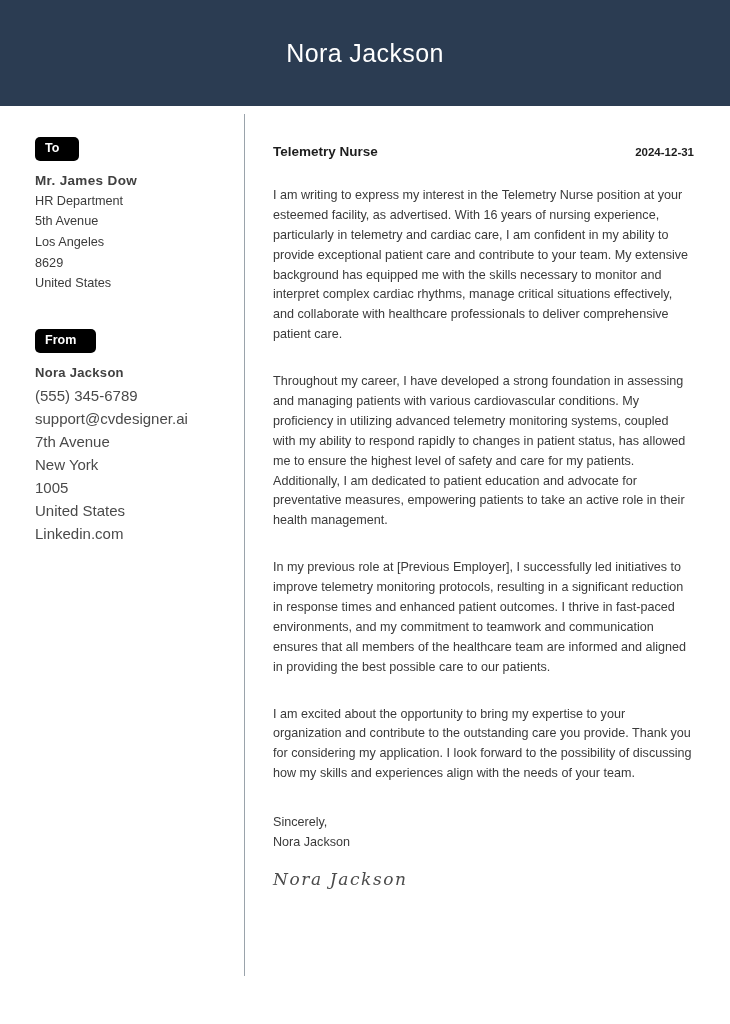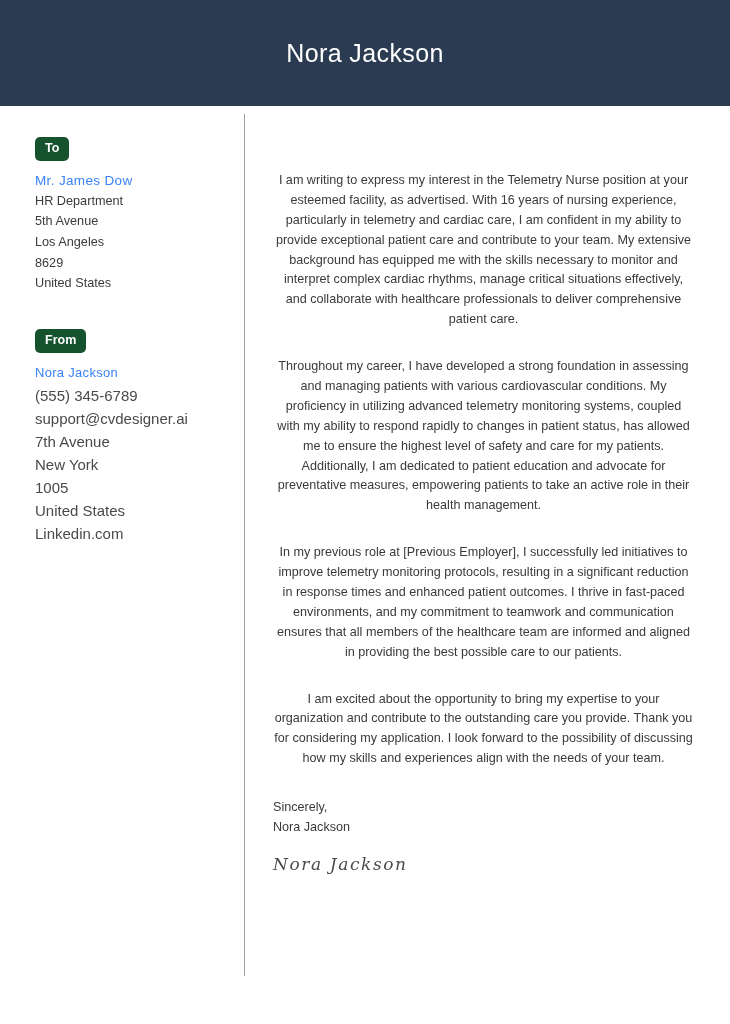--- a/index.html
+++ b/index.html
@@ -61,35 +61,35 @@
   }
   .main {
     flex: 1 1 auto;
     box-sizing: border-box;
     padding: 38px 36px 0 28px;
   }
 
   
   .badge {
     display: inline-block;
-    background: #14532d;
+    background: #000000;
     color: #ffffff;
     font-size: 12.5px;
     font-weight: 700;
     border-radius: 5px;
-    padding: 5px 10px 6px 10px;
+    padding: 5px 20px 6px 10px;
     line-height: 1;
   }
   .addr-block {
     margin-top: 12px;
   }
   .addr-name {
     font-size: 13.5px;
-    font-weight: 400;
-    color: #3b82f6;
+    font-weight: 700;
+    color: #404040;
     letter-spacing: 0.35px;
     margin-bottom: 7px;
   }
   .addr-line {
     font-size: 12.7px;
     color: #3b3b3b;
     line-height: 1;
     margin-bottom: 8px;
   }
 
@@ -127,21 +127,21 @@
     margin-top: 33px;
     font-size: 12.6px;
     color: #3a3a3a;
     line-height: 1;
   }
   .para {
     margin-top: 27px;
     font-size: 12.6px;
     color: #3a3a3a;
     line-height: 1.58;
-    text-align: center;
+    text-align: left;
   }
   .closing {
     margin-top: 29px;
     font-size: 12.6px;
     color: #3a3a3a;
     line-height: 1.58;
   }
   .closing div { line-height: 1.58; }
   .signature {
     margin-top: 16px;
@@ -192,20 +192,24 @@
       </div>
 
     </div>
 
     <div class="divider-col">
       <div class="divider-line"></div>
     </div>
 
     <div class="main">
 
+      <div class="letter-head">
+        <div class="job-title">Telemetry Nurse</div>
+        <div class="letter-date">2024-12-31</div>
+      </div>
 
 
       <div class="para">I am writing to express my interest in the Telemetry Nurse position at your esteemed facility, as advertised. With 16 years of nursing experience, particularly in telemetry and cardiac care, I am confident in my ability to provide exceptional patient care and contribute to your team. My extensive background has equipped me with the skills necessary to monitor and interpret complex cardiac rhythms, manage critical situations effectively, and collaborate with healthcare professionals to deliver comprehensive patient care.</div>
       <div class="para">Throughout my career, I have developed a strong foundation in assessing and managing patients with various cardiovascular conditions. My proficiency in utilizing advanced telemetry monitoring systems, coupled with my ability to respond rapidly to changes in patient status, has allowed me to ensure the highest level of safety and care for my patients. Additionally, I am dedicated to patient education and advocate for preventative measures, empowering patients to take an active role in their health management.</div>
       <div class="para">In my previous role at [Previous Employer], I successfully led initiatives to improve telemetry monitoring protocols, resulting in a significant reduction in response times and enhanced patient outcomes. I thrive in fast-paced environments, and my commitment to teamwork and communication ensures that all members of the healthcare team are informed and aligned in providing the best possible care to our patients.</div>
       <div class="para">I am excited about the opportunity to bring my expertise to your organization and contribute to the outstanding care you provide. Thank you for considering my application. I look forward to the possibility of discussing how my skills and experiences align with the needs of your team.</div>
 
       <div class="closing">
         <div>Sincerely,</div>
         <div>Nora Jackson</div>

